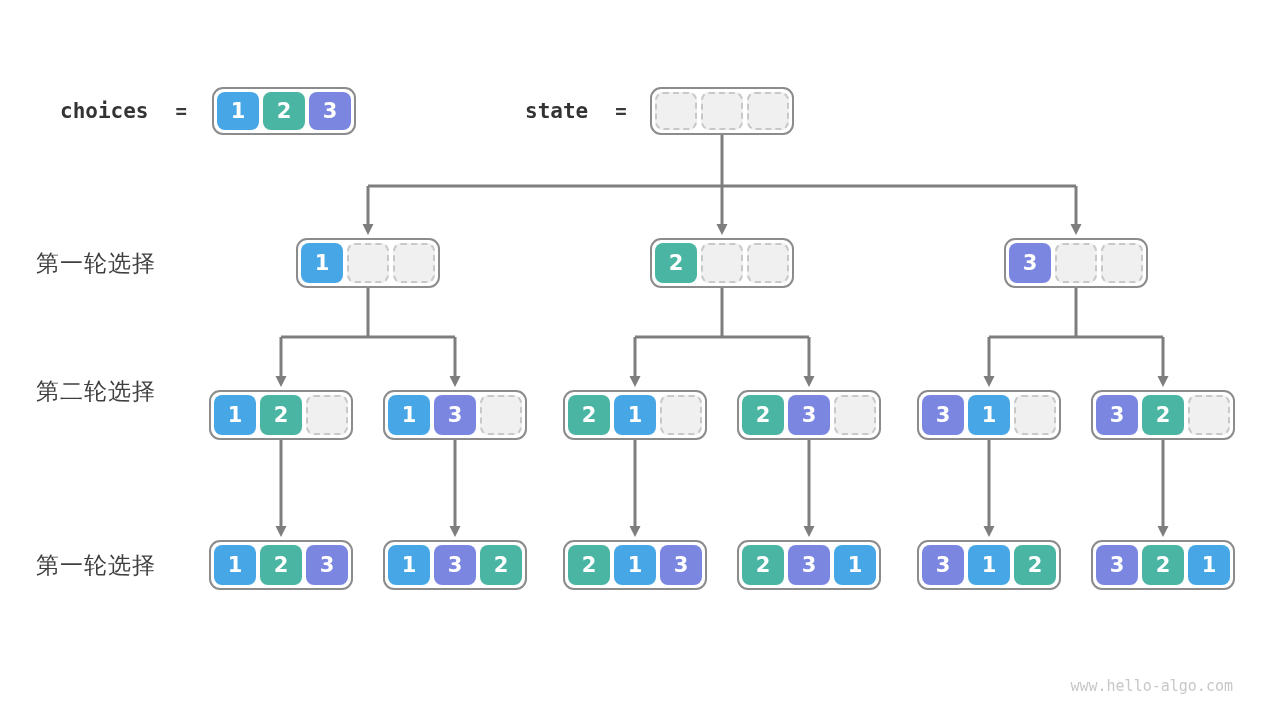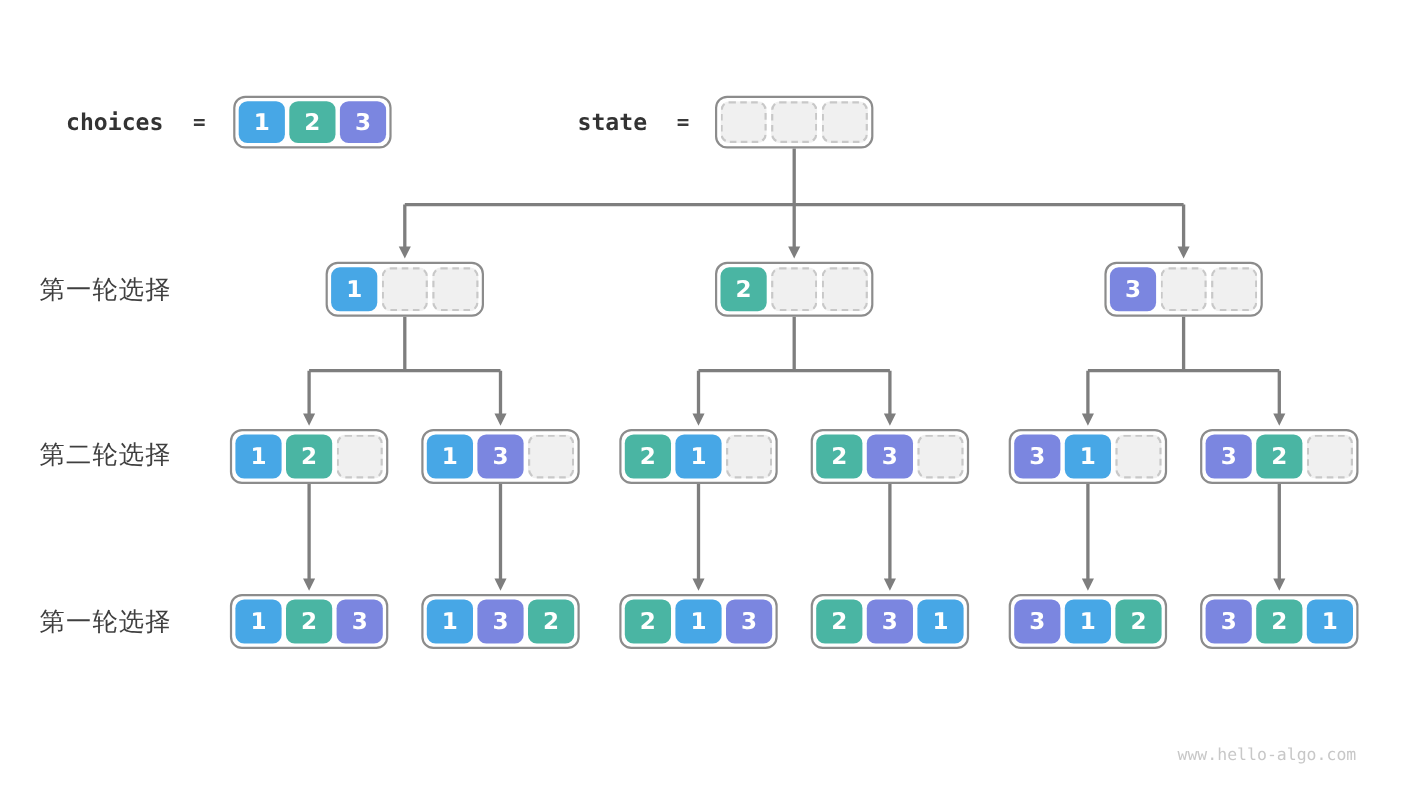--- a/index.html
+++ b/index.html
@@ -69,21 +69,21 @@
     <span>state</span>
     <span class="eq">=</span>
   </div>
   <div class="box" id="state-box" style="left:650px;top:87px">
       <div class="cell top empty"></div>
       <div class="cell top empty"></div>
       <div class="cell top empty"></div>
     </div>
 
   <div class="row-label" style="top:263px">第一轮选择</div>
-  <div class="row-label" style="top:413px">第二轮选择</div>
+  <div class="row-label" style="top:391px">第二轮选择</div>
   <div class="row-label" style="top:565px">第一轮选择</div>
 
   <div id="nodes">
       <div class="box node-box" style="left: 368px; top: 238px;">
         <div class="cell node" style="background: rgb(71, 167, 230);">1</div>
         <div class="cell node empty"></div>
         <div class="cell node empty"></div>
       </div>
       <div class="box node-box" style="left: 722px; top: 238px;">
         <div class="cell node" style="background: rgb(74, 181, 163);">2</div>

